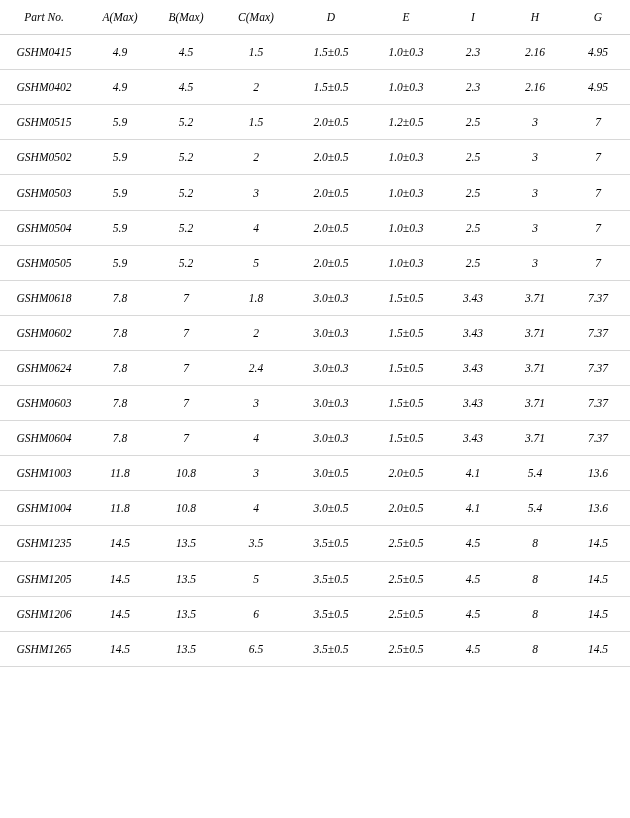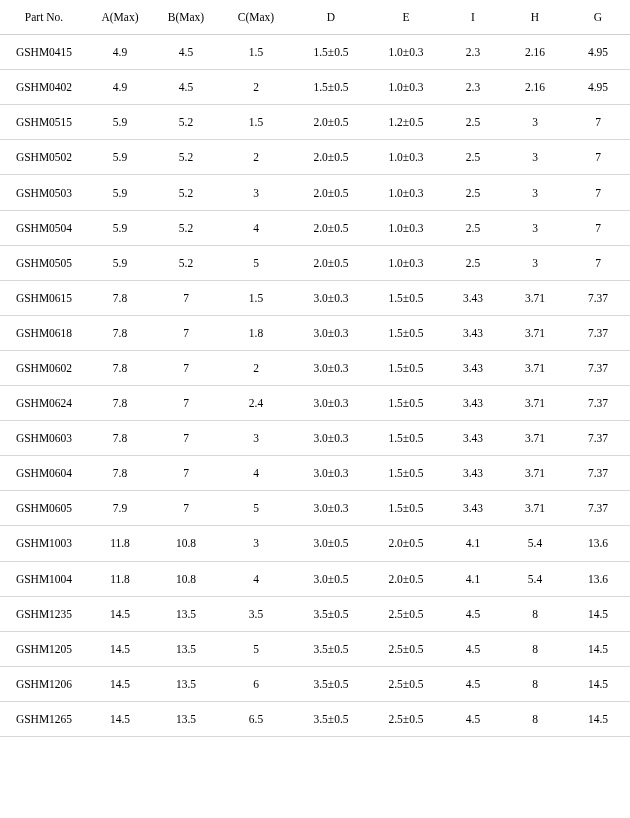--- a/index.html
+++ b/index.html
@@ -12,20 +12,21 @@
     height: 818px;
     font-family: "Liberation Serif", serif;
     color: #000000;
     overflow: hidden;
   }
   .sheet {
     width: 630px;
     height: 658px;
     position: relative;
     box-sizing: border-box;
+    font-style: italic;
   }
   table.spec {
     width: 630px;
     border-collapse: collapse;
     table-layout: fixed;
     font-size: 11.5px;
   }
   table.spec th, table.spec td {
     text-align: center;
     vertical-align: middle;
@@ -160,31 +161,20 @@
           <td>5.9</td>
           <td>5.2</td>
           <td>5</td>
           <td>2.0±0.5</td>
           <td>1.0±0.3</td>
           <td>2.5</td>
           <td>3</td>
           <td>7</td>
         </tr>
         <tr>
-          <td class="partno">GSHM0615</td>
-          <td>7.8</td>
-          <td>7</td>
-          <td>1.5</td>
-          <td>3.0±0.3</td>
-          <td>1.5±0.5</td>
-          <td>3.43</td>
-          <td>3.71</td>
-          <td>7.37</td>
-        </tr>
-        <tr>
           <td class="partno">GSHM0618</td>
           <td>7.8</td>
           <td>7</td>
           <td>1.8</td>
           <td>3.0±0.3</td>
           <td>1.5±0.5</td>
           <td>3.43</td>
           <td>3.71</td>
           <td>7.37</td>
         </tr>
@@ -219,31 +209,20 @@
           <td>1.5±0.5</td>
           <td>3.43</td>
           <td>3.71</td>
           <td>7.37</td>
         </tr>
         <tr>
           <td class="partno">GSHM0604</td>
           <td>7.8</td>
           <td>7</td>
           <td>4</td>
-          <td>3.0±0.3</td>
-          <td>1.5±0.5</td>
-          <td>3.43</td>
-          <td>3.71</td>
-          <td>7.37</td>
-        </tr>
-        <tr>
-          <td class="partno">GSHM0605</td>
-          <td>7.9</td>
-          <td>7</td>
-          <td>5</td>
           <td>3.0±0.3</td>
           <td>1.5±0.5</td>
           <td>3.43</td>
           <td>3.71</td>
           <td>7.37</td>
         </tr>
         <tr>
           <td class="partno">GSHM1003</td>
           <td>11.8</td>
           <td>10.8</td>

